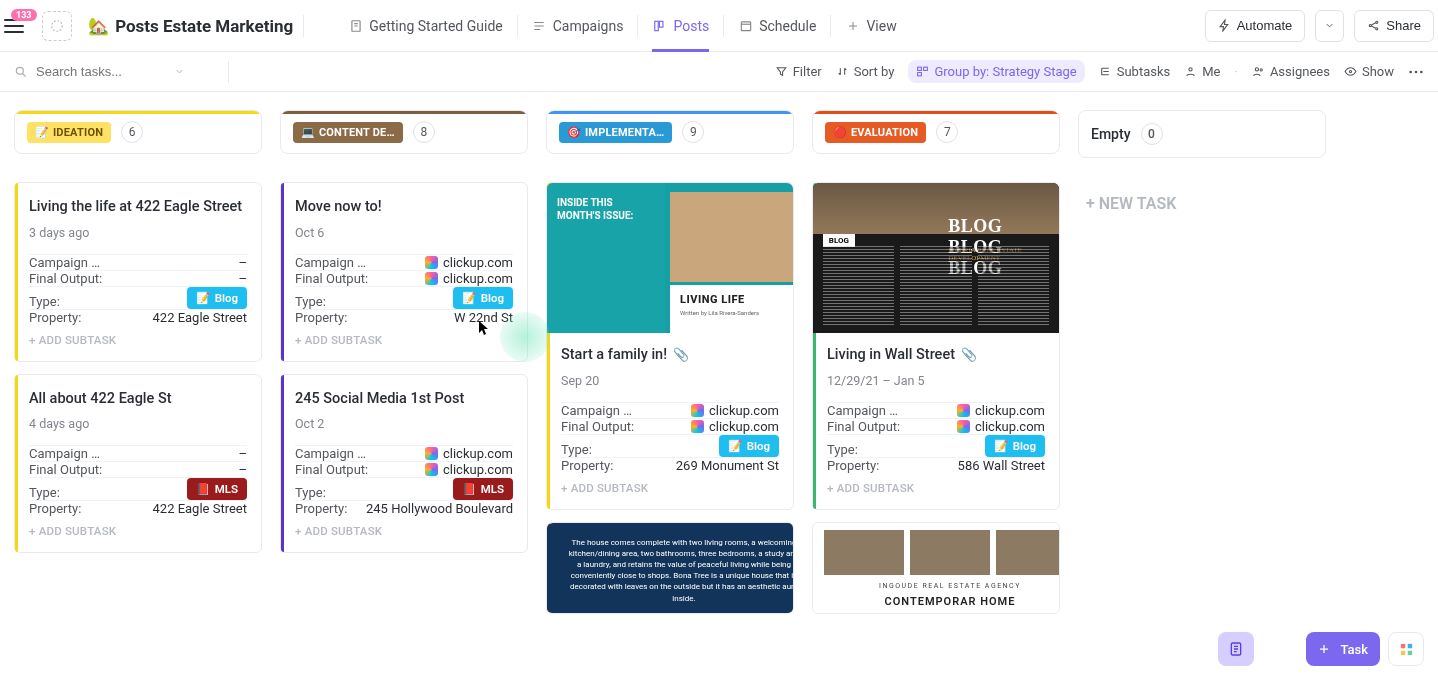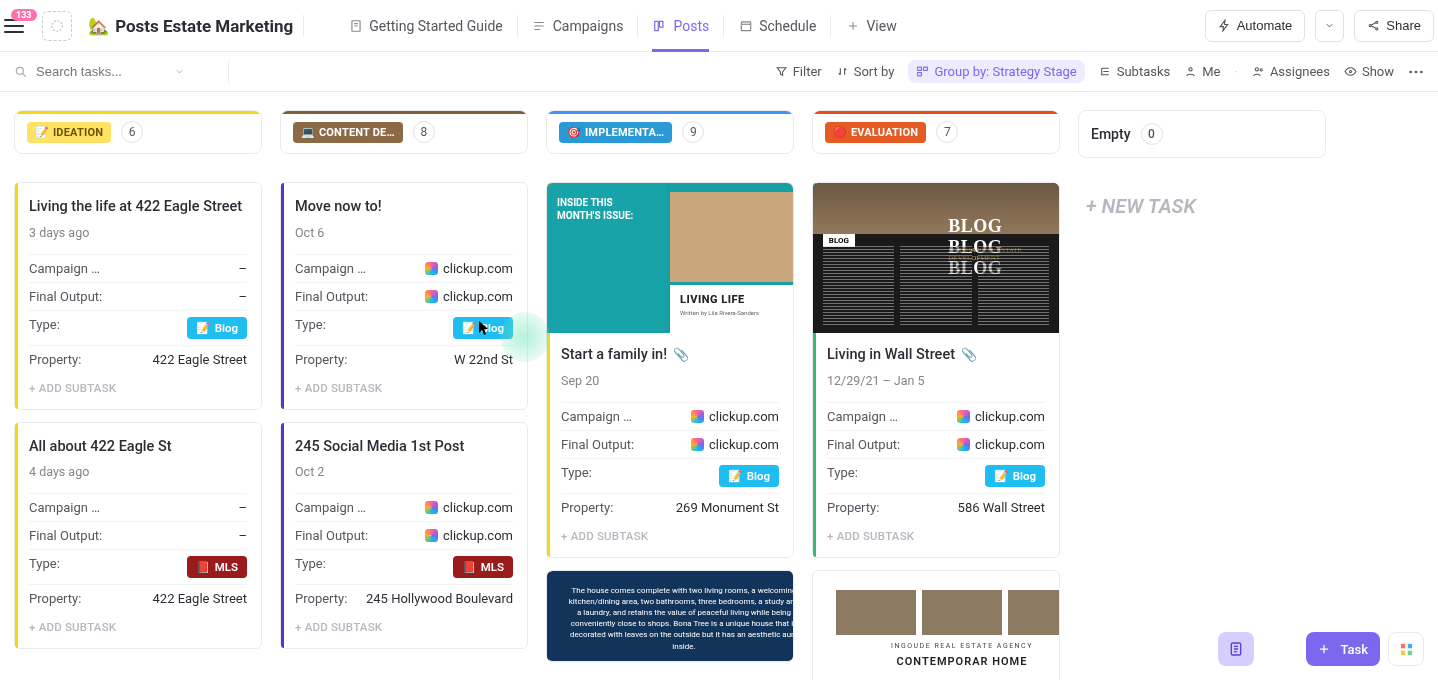--- a/index.html
+++ b/index.html
@@ -40,21 +40,21 @@
 .empty-head { background:#fff; border:1px solid #e8eaed; border-radius:8px; padding:12px; display:flex; align-items:center; gap:10px; margin-bottom:28px; font-size:14px; color:#2a2e34; font-weight:500;}
 .card { background:#fff; border:1px solid #e8eaed; border-radius:6px; padding:14px; margin-bottom:12px; position:relative; }
 .card.accent-l::before { content:''; position:absolute; left:0; top:0; bottom:0; width:3px; border-radius:6px 0 0 6px; }
 .card.ideation::before { background:#f7d70f; }
 .card.content::before  { background:#5b33c9; }
 .card.impl::before     { background:#f7d70f; }
 .card.eval::before     { background:#3db670; }
 .card.impl-red::before { background:#e04f1a; }
 .card-title { font-size:14.5px; font-weight:500; color:#2a2e34; margin-bottom:8px; line-height:1.35; display:flex; align-items:center; gap:6px; }
 .meta-line { font-size:12.5px; color:#82868c; margin-bottom:14px; }
-.row { display:flex; justify-content:space-between; align-items:flex-start; font-size:13px; padding:6px 0; color:#54575d; border-top:1px solid #f1f2f4; }
+.row { display:flex; justify-content:space-between; align-items:flex-end; font-size:13px; padding:0 0; color:#54575d; border-top:1px solid #f1f2f4; }
 .row:first-of-type{ border-top:1px solid #f1f2f4; }
 .row .val { color:#2a2e34; display:flex; align-items:center; gap:5px; }
 .blog-tag { background:#1fbef0; color:#fff; font-size:11.5px; font-weight:600; padding:4px 9px; border-radius:4px; display:inline-flex; gap:4px; align-items:center; }
 .mls-tag  { background:#9a1b1b; color:#fff; font-size:11.5px; font-weight:600; padding:4px 9px; border-radius:4px; display:inline-flex; gap:4px; align-items:center; }
 .add-sub { font-size:11.5px; color:#b5b9bf; font-weight:500; margin-top:8px; cursor:pointer; letter-spacing:.2px; }
 .thumb { width:100%; height:150px; border-radius:6px 6px 0 0; background:#1c8e9e; position:relative; overflow:hidden; margin:-14px -14px 12px -14px; width:calc(100% + 28px); }
 .thumb-teal { background:linear-gradient(#16a0a6,#16a0a6); }
 .thumb-dark { background:#1a1a1a; }
 .thumb-navy { background:#13345a; }
 .thumb-gal  { background:#fff; }
@@ -66,21 +66,21 @@
 .blog-photo { position:absolute; left:0; top:0; width:100%; height:34%; background:linear-gradient(#6b5844,#92785a); }
 .blog-cols { position:absolute; left:4%; right:4%; top:42%; bottom:4%; display:flex; gap:6px; }
 .blog-cols div { flex:1; background:repeating-linear-gradient(#ccc,#ccc 1px,#1a1a1a 1px,#1a1a1a 3px); opacity:.5; }
 .blog-sub { position:absolute; left:55%; top:42%; color:#d6a24a; font-size:7px; font-family:Georgia,serif; }
 .navy-text { color:#fff; font-size:8px; padding:14px 20px; line-height:1.4; text-align:center; }
 .gal-row { position:absolute; left:4%; right:4%; top:8%; height:50%; display:flex; gap:6px; }
 .gal-row div{ flex:1; background:#8d7a63; }
 .gal-sub { position:absolute; left:0; right:0; top:66%; text-align:center; font-size:7px; letter-spacing:1.5px; color:#444; }
 .gal-title { position:absolute; left:0; right:0; top:80%; text-align:center; font-size:11px; font-weight:600; letter-spacing:1px; color:#222; }
 .clickup-dot { width:13px; height:13px; display:inline-block; border-radius:3px; background:conic-gradient(#ff5da2,#7b68ee,#00c8f0,#ffb01f,#ff5da2); }
-.new-task-link { color:#b5b9bf; font-size:20px; font-weight:600; cursor:pointer; padding:8px;font-style:italic; }
+.new-task-link { color:#b5b9bf; font-size:16px; font-weight:600; cursor:pointer; padding:8px; }
 .attach-icon { color:#c0c3c8; font-size:13px; }
 .cursor-dot { position:absolute; left:478px; top:320px; width:10px; height:14px; pointer-events:none;}
 .highlight-circle { position:absolute; left:500px; top:312px; width:50px; height:50px; border-radius:50%; background:radial-gradient(rgba(120,230,190,.55),rgba(120,230,190,0)); pointer-events:none;}
 .floating-btns { position:absolute; right:14px; bottom:14px; display:flex; gap:8px; }
 .fbtn { height:34px; border-radius:8px; display:flex; align-items:center; justify-content:center; padding:0 12px; font-size:13px; font-weight:500; cursor:pointer; }
 .fbtn.doc  { background:#d5ceff; color:#5a3fe0; width:36px; padding:0; }
 .fbtn.task { background:#7b68ee; color:#ffffff; gap:10px;margin-left:44px; }
 .fbtn.apps { background:#fff; border:1px solid #e8eaed; width:36px; padding:0; }
 svg{display:block}
 </style>
@@ -483,21 +483,21 @@
           </span>
         </div>
       <div class="row">
           <span>Property:</span>
           <span class="val">586 Wall Street</span>
         </div>
       <div class="add-sub">+ ADD SUBTASK</div>
     </div>
 
     <div class="card" style="padding:0;overflow:hidden">
-      <div class="thumb thumb-gal" style="height:90px;margin:12px">
+      <div class="thumb thumb-gal" style="height:90px;margin:0">
         <div class="gal-row">
             <div></div>
             <div></div>
             <div></div>
           </div>
         <div class="gal-sub">INGOUDE REAL ESTATE AGENCY</div>
         <div class="gal-title">CONTEMPORAR HOME</div>
       </div>
     </div>
   </div>

